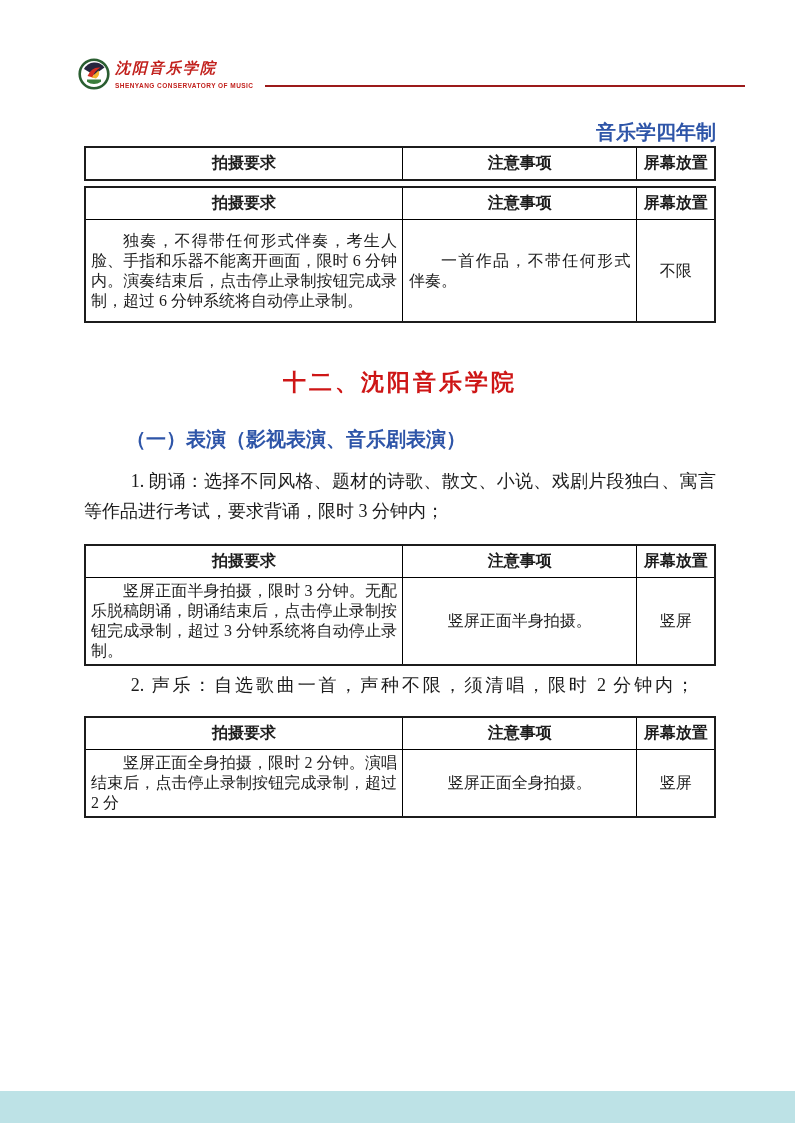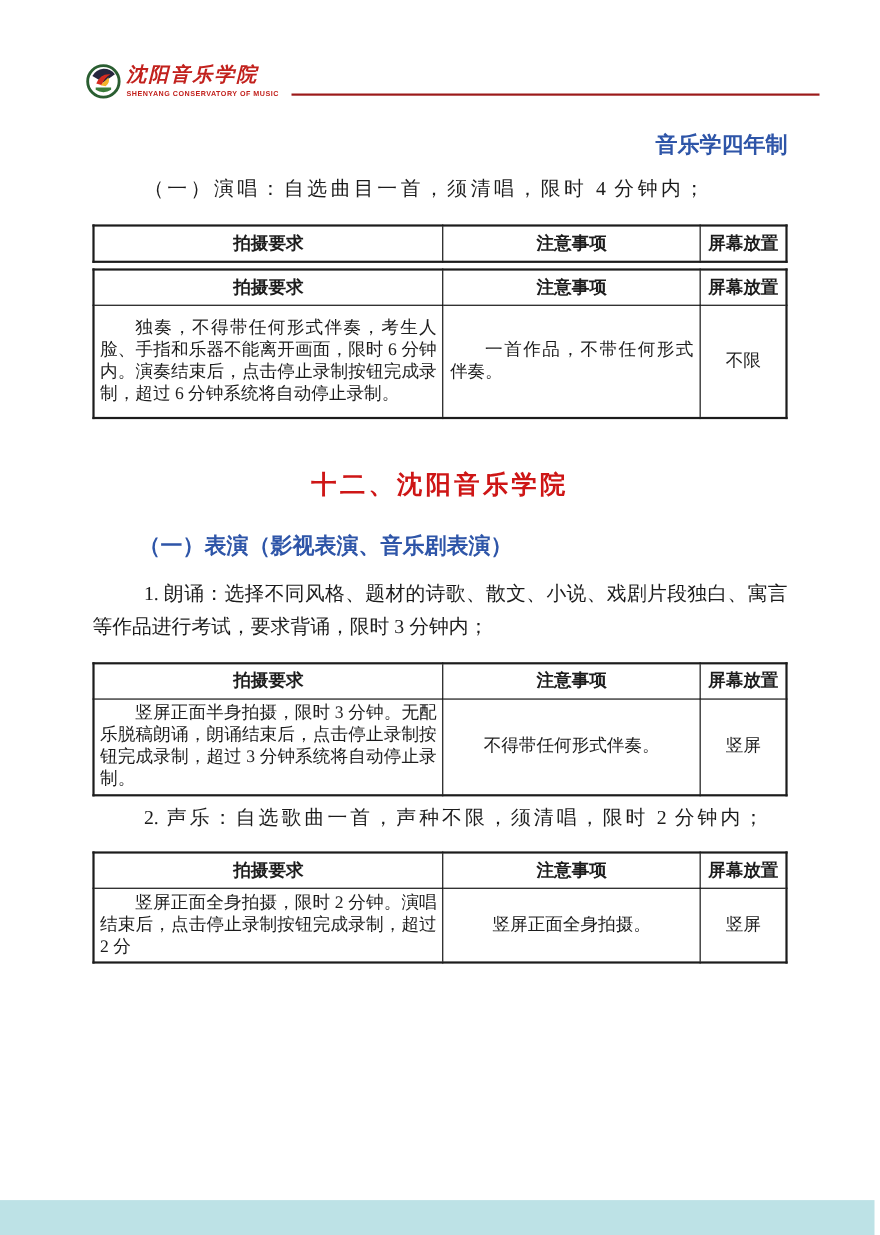--- a/index.html
+++ b/index.html
@@ -12,21 +12,21 @@
     color:#1c1c1c;
     overflow:hidden;
   }
 
   
   .header { display:flex; align-items:flex-start; padding:56px 55px 0 78px; }
   .logo-wrap { display:flex; align-items:flex-start; gap:5px; }
   .emblem { width:32px; height:32px; flex:0 0 auto; margin-top:2px; }
   .logo-text { display:flex; flex-direction:column; }
   .logo-cn {
-    color:#c2211d; font-weight:bold; font-size:18px; line-height:24px;
+    color:#c2211d; font-weight:bold; font-size:15px; line-height:24px;
     letter-spacing:2px; font-style:italic; white-space:nowrap;
   }
   .logo-en {
     color:#c2211d; font-size:6.5px; letter-spacing:0.45px; margin-top:2px;
     font-family:"Liberation Sans","DejaVu Sans",sans-serif; font-weight:bold; white-space:nowrap;
   }
   .header-rule { flex:1; height:2px; background:#9c1a1a; margin-top:29px; margin-left:12px; }
 
   
   .content { padding:0 84px; }
@@ -96,21 +96,20 @@
         <span class="logo-en">SHENYANG CONSERVATORY OF MUSIC</span>
       </div>
     </div>
     <div class="header-rule"></div>
   </div>
 
   <div class="content">
 
     <div class="subheading subheading-1">音乐学四年制</div>
 
-    <p class="para spread para-1">（一）演唱：自选曲目一首，须清唱，限时 4 分钟内；</p>
 
     <table class="doc-table t1">
       <colgroup>
           <col style="width:50.4%">
           <col style="width:37.2%">
           <col style="width:12.4%">
         </colgroup>
       <tbody>
           <tr>
         <th>拍摄要求</th>
@@ -157,21 +156,21 @@
       <tbody>
           <tr>
         <th>拍摄要求</th>
         <th>注意事项</th>
         <th>屏幕放置</th>
       </tr>
       <tr>
         <td class="req">
               <div class="req-text">竖屏正面半身拍摄，限时 3 分钟。无配乐脱稿朗诵，朗诵结束后，点击停止录制按钮完成录制，超过 3 分钟系统将自动停止录制。</div>
             </td>
-        <td class="note-center">不得带任何形式伴奏。</td>
+        <td class="note-center">竖屏正面半身拍摄。</td>
         <td class="screen">竖屏</td>
       </tr>
     </tbody>
       </table>
 
     <p class="para spread para-4">2. 声乐：自选歌曲一首，声种不限，须清唱，限时 2 分钟内；</p>
 
     <table class="doc-table t4">
       <colgroup>
           <col style="width:50.4%">

